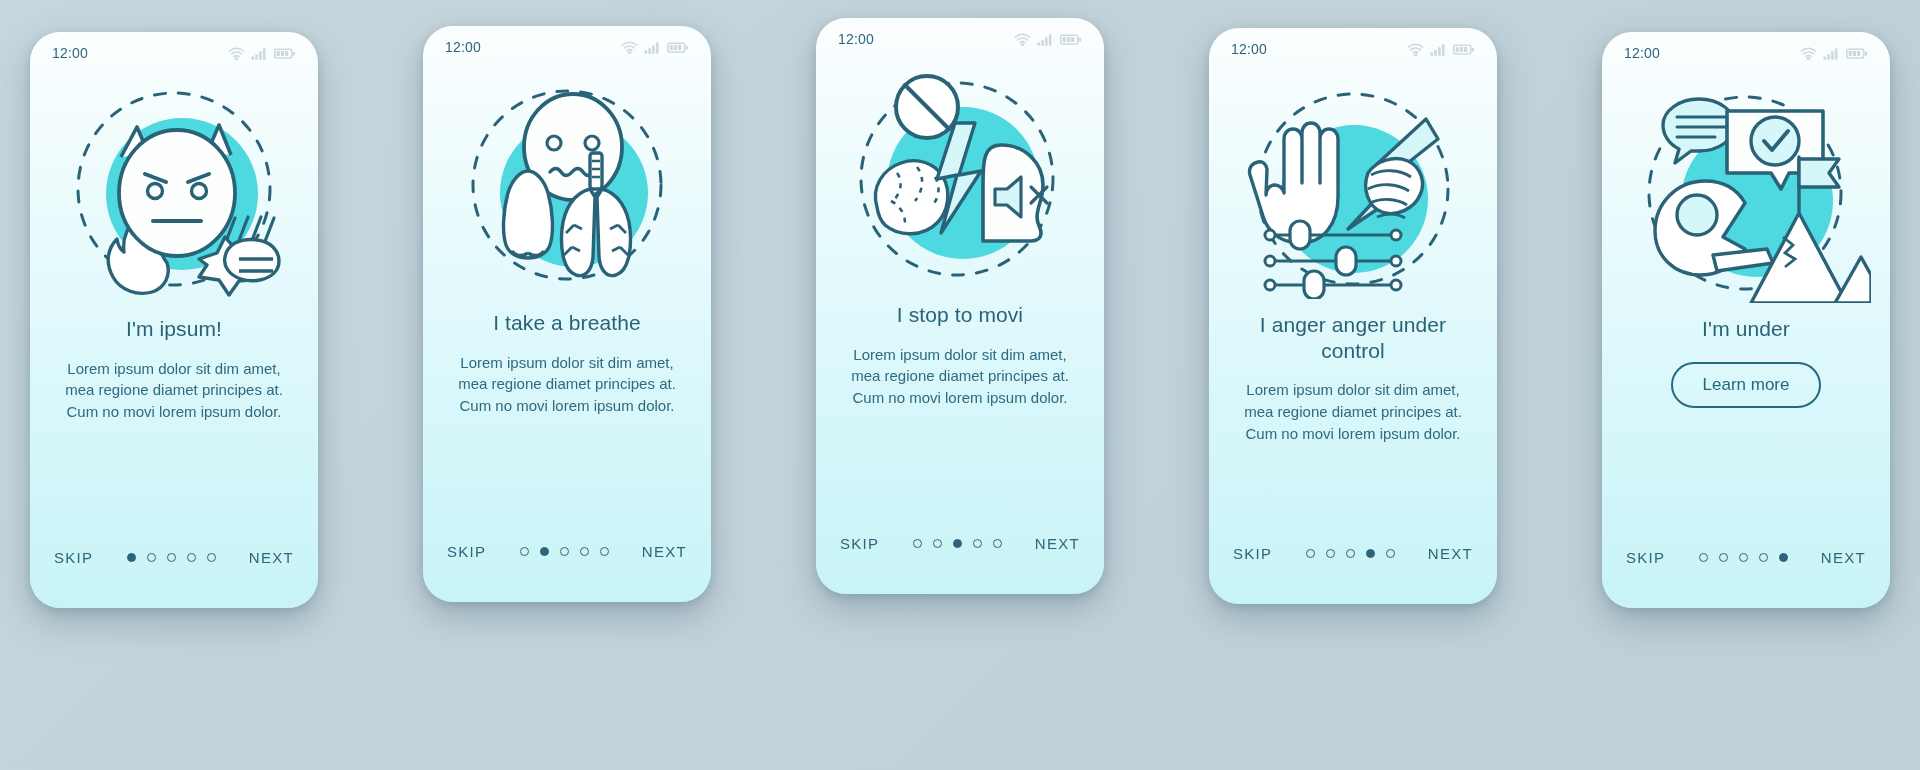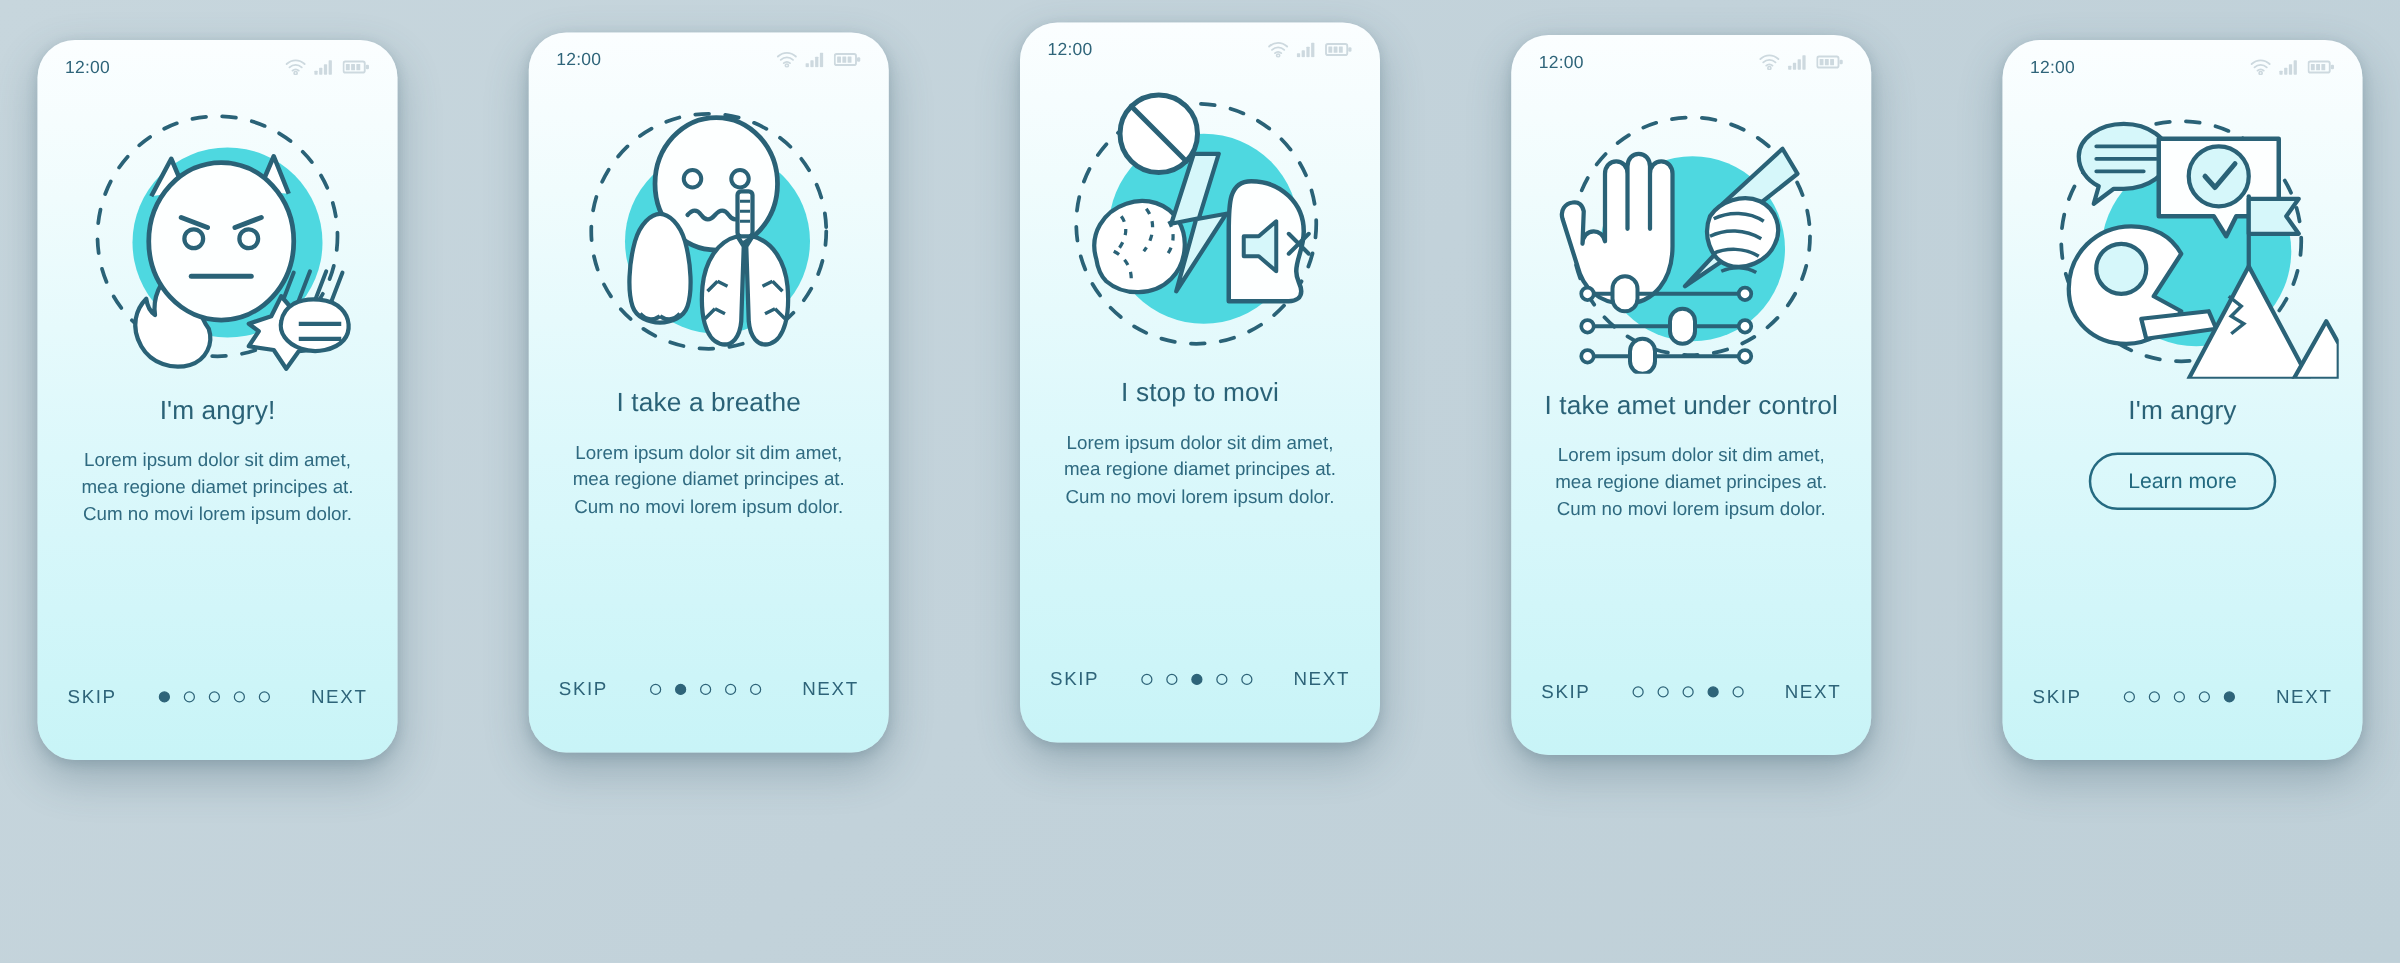--- a/index.html
+++ b/index.html
@@ -202,21 +202,21 @@
     <g fill="#ffffff" stroke="#2a6277" stroke-width="3.4" stroke-linejoin="round">
       <path d="M150 178 L168 172 L176 156 L188 170 L208 168 L200 184 L210 198 L190 200 L180 214 L170 199 L150 196 L158 184 Z"></path>
     </g>
     <g fill="#ffffff" stroke="#2a6277" stroke-width="3.4" stroke-linejoin="round">
       <path d="M186 162c12-6 30-4 38 4 7 7 8 18 2 25-7 8-22 11-34 7-12-4-18-13-16-22 1-6 5-11 10-14z"></path>
       <path d="M190 178h34M190 190h34"></path>
     </g>
   </svg>
     </div>
     <div class="content">
-      <div class="title">I'm angry!</div>
+      <div class="title">I'm ipsum!</div>
       <div class="desc">Lorem ipsum dolor sit dim amet, mea regione diamet principes at. Cum no movi lorem ipsum dolor.</div>
 
     </div>
     <div class="footer">
       <span class="nav-label">SKIP</span>
       <span class="dots">
           <span class="dot active"></span>
           <span class="dot "></span>
           <span class="dot "></span>
           <span class="dot "></span>
@@ -445,21 +445,21 @@
       <circle cx="168" cy="184" r="5" fill="#ffffff" stroke="#2a6277" stroke-width="3"></circle>
       <circle cx="42" cy="208" r="5" fill="#ffffff" stroke="#2a6277" stroke-width="3"></circle>
       <circle cx="168" cy="208" r="5" fill="#ffffff" stroke="#2a6277" stroke-width="3"></circle>
       <rect x="62" y="144" width="20" height="28" rx="10" fill="#ffffff" stroke="#2a6277" stroke-width="3.2"></rect>
       <rect x="108" y="170" width="20" height="28" rx="10" fill="#ffffff" stroke="#2a6277" stroke-width="3.2"></rect>
       <rect x="76" y="194" width="20" height="28" rx="10" fill="#ffffff" stroke="#2a6277" stroke-width="3.2"></rect>
     </g>
   </svg>
     </div>
     <div class="content">
-      <div class="title">I take amet under control</div>
+      <div class="title">I anger anger under control</div>
       <div class="desc">Lorem ipsum dolor sit dim amet, mea regione diamet principes at. Cum no movi lorem ipsum dolor.</div>
 
     </div>
     <div class="footer">
       <span class="nav-label">SKIP</span>
       <span class="dots">
           <span class="dot "></span>
           <span class="dot "></span>
           <span class="dot "></span>
           <span class="dot active"></span>
@@ -526,21 +526,21 @@
     <g>
       <path d="M168 222 L130 222 L178 132 L226 222 L188 222 Z" fill="#ffffff" stroke="#2a6277" stroke-width="3.4" stroke-linejoin="round"></path>
       <path d="M214 222 L240 176 L250 194 L250 222 Z" fill="#ffffff" stroke="#2a6277" stroke-width="3.4" stroke-linejoin="round"></path>
       <path d="M162 156 l10 8 -8 8 10 6 -10 8" fill="none" stroke="#2a6277" stroke-width="2.8"></path>
       <path d="M178 132 L178 76" stroke="#2a6277" stroke-width="3.4" stroke-linecap="round"></path>
       <path d="M178 78 h40 l-10 14 10 14 h-40 z" fill="#d6f7fa" stroke="#2a6277" stroke-width="3.4" stroke-linejoin="round"></path>
     </g>
   </svg>
     </div>
     <div class="content">
-      <div class="title">I'm angry</div>
+      <div class="title">I'm under</div>
       <button class="learn-btn">Learn more</button>
     </div>
     <div class="footer">
       <span class="nav-label">SKIP</span>
       <span class="dots">
           <span class="dot "></span>
           <span class="dot "></span>
           <span class="dot "></span>
           <span class="dot "></span>
           <span class="dot active"></span>

